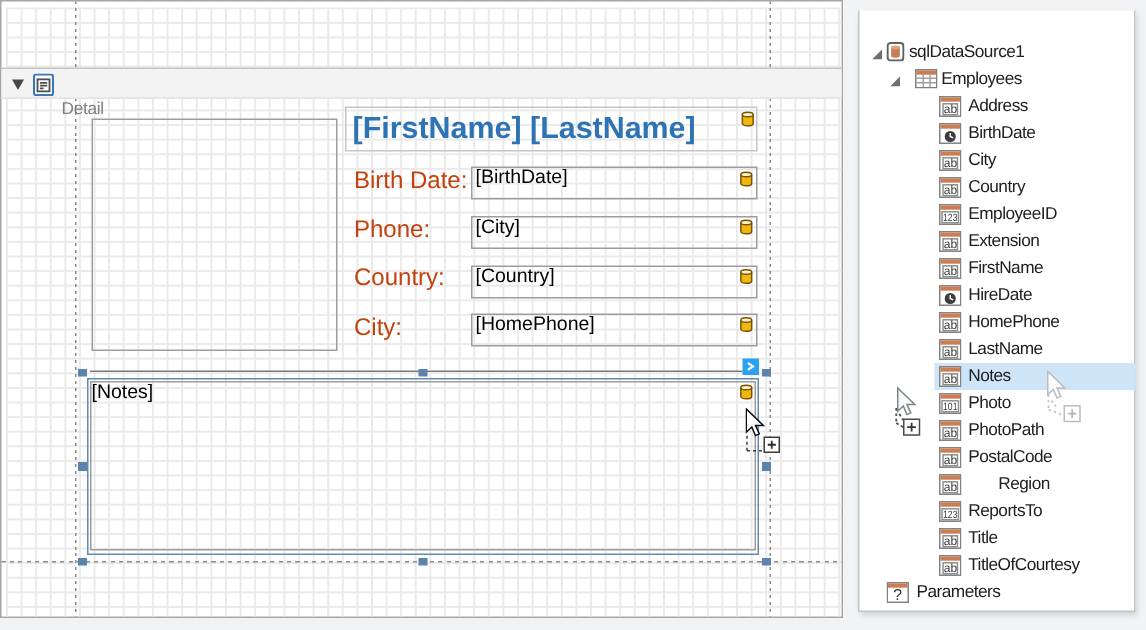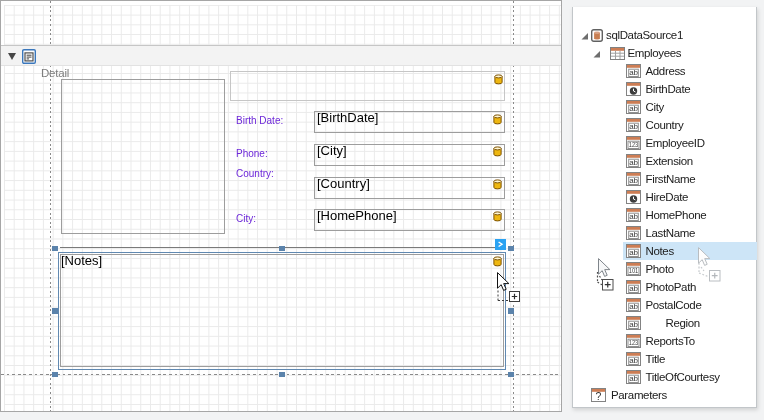--- a/index.html
+++ b/index.html
@@ -34,21 +34,21 @@
   border-left:4.5px solid transparent; border-right:4.5px solid transparent; border-top:7.5px solid #464646; }
 #band .txt { position:absolute; left:40px; top:4px; font-size:11.5px; letter-spacing:-0.2px; color:#7e7e7e; line-height:14px;margin-top:16px; }
 
 .ctl { position:absolute; border:1px solid #9d9d9d; }
 
 #title-box { left:229px; top:70px; width:275px; height:29.5px; border:1px solid #c6c6c6; }
 #title-text { left:234px; top:72.5px; font-size:20.3px; font-weight:bold; color:#2e74b5; line-height:24px; }
 
 .vbox { left:313px; width:191px; height:22px; }
 .vtext { font-size:13px; color:#000; line-height:13px; }
-.lbl { left:235px; font-size:10px; color:#6d28d9; line-height:14px; }
+.lbl { left:235px; font-size:16px; color:#c2410c; line-height:14px; }
 
 
 #notes-outer { position:absolute; left:57px; top:251px; width:448px; height:118px; border:1px solid #6189b1; }
 #notes-inner { position:absolute; left:59px; top:253px; width:444px; height:113px; border:1px solid #9d9d9d; }
 .handle { position:absolute; width:5.5px; height:5.5px; background:#5b83ab; }
 #topline { position:absolute; left:59px; top:246px; width:435px; height:1px; background:#7a7a7a; }
 #smarttag { position:absolute; left:494px; top:238px; width:10.5px; height:10.5px; background:#2aa2f2; }
 
 .dbicon { position:absolute; width:9px; height:11px; }
 
@@ -79,33 +79,34 @@
         <line x1="4.6" y1="6.2" x2="9.5" y2="6.2" stroke="#4f4f4f" stroke-width="1.1"></line>
         <line x1="4.6" y1="8.1" x2="9.5" y2="8.1" stroke="#4f4f4f" stroke-width="1.1"></line>
         <line x1="4.6" y1="9.9" x2="7.1" y2="9.9" stroke="#4f4f4f" stroke-width="1.1"></line>
       </svg>
       <div class="txt">Detail</div>
     </div>
 
     <div class="ctl" style="left:59.5px; top:77.5px; width:164px; height:155px;"></div>
 
     <div class="ctl" id="title-box"></div>
+    <div class="abs" id="title-text">[FirstName] [LastName]</div>
 
     <div class="ctl vbox" style="top:110px;"></div>
     <div class="ctl vbox" style="top:143px;"></div>
     <div class="ctl vbox" style="top:175.5px;"></div>
     <div class="ctl vbox" style="top:208px;"></div>
     <div class="abs vtext" style="left:316px; top:110.3px;">[BirthDate]</div>
     <div class="abs vtext" style="left:316px; top:143px;">[City]</div>
     <div class="abs vtext" style="left:316px; top:175.7px;">[Country]</div>
     <div class="abs vtext" style="left:316px; top:208.2px;">[HomePhone]</div>
 
     <div class="abs lbl" style="top:113px;">Birth Date:</div>
     <div class="abs lbl" style="top:145.5px;">Phone:</div>
-    <div class="abs lbl" style="top:166px;">Country:</div>
+    <div class="abs lbl" style="top:178px;">Country:</div>
     <div class="abs lbl" style="top:210.5px;">City:</div>
 
     <div id="topline"></div>
     <div id="smarttag">
       <svg style="display:block" width="10.5" height="10.5" viewBox="0 0 10.5 10.5">
           <polyline points="3.6,3 7,5.25 3.6,7.5" fill="none" stroke="#fff" stroke-width="1.4"></polyline>
         </svg>
     </div>
     <div id="notes-outer"></div>
     <div id="notes-inner"></div>

